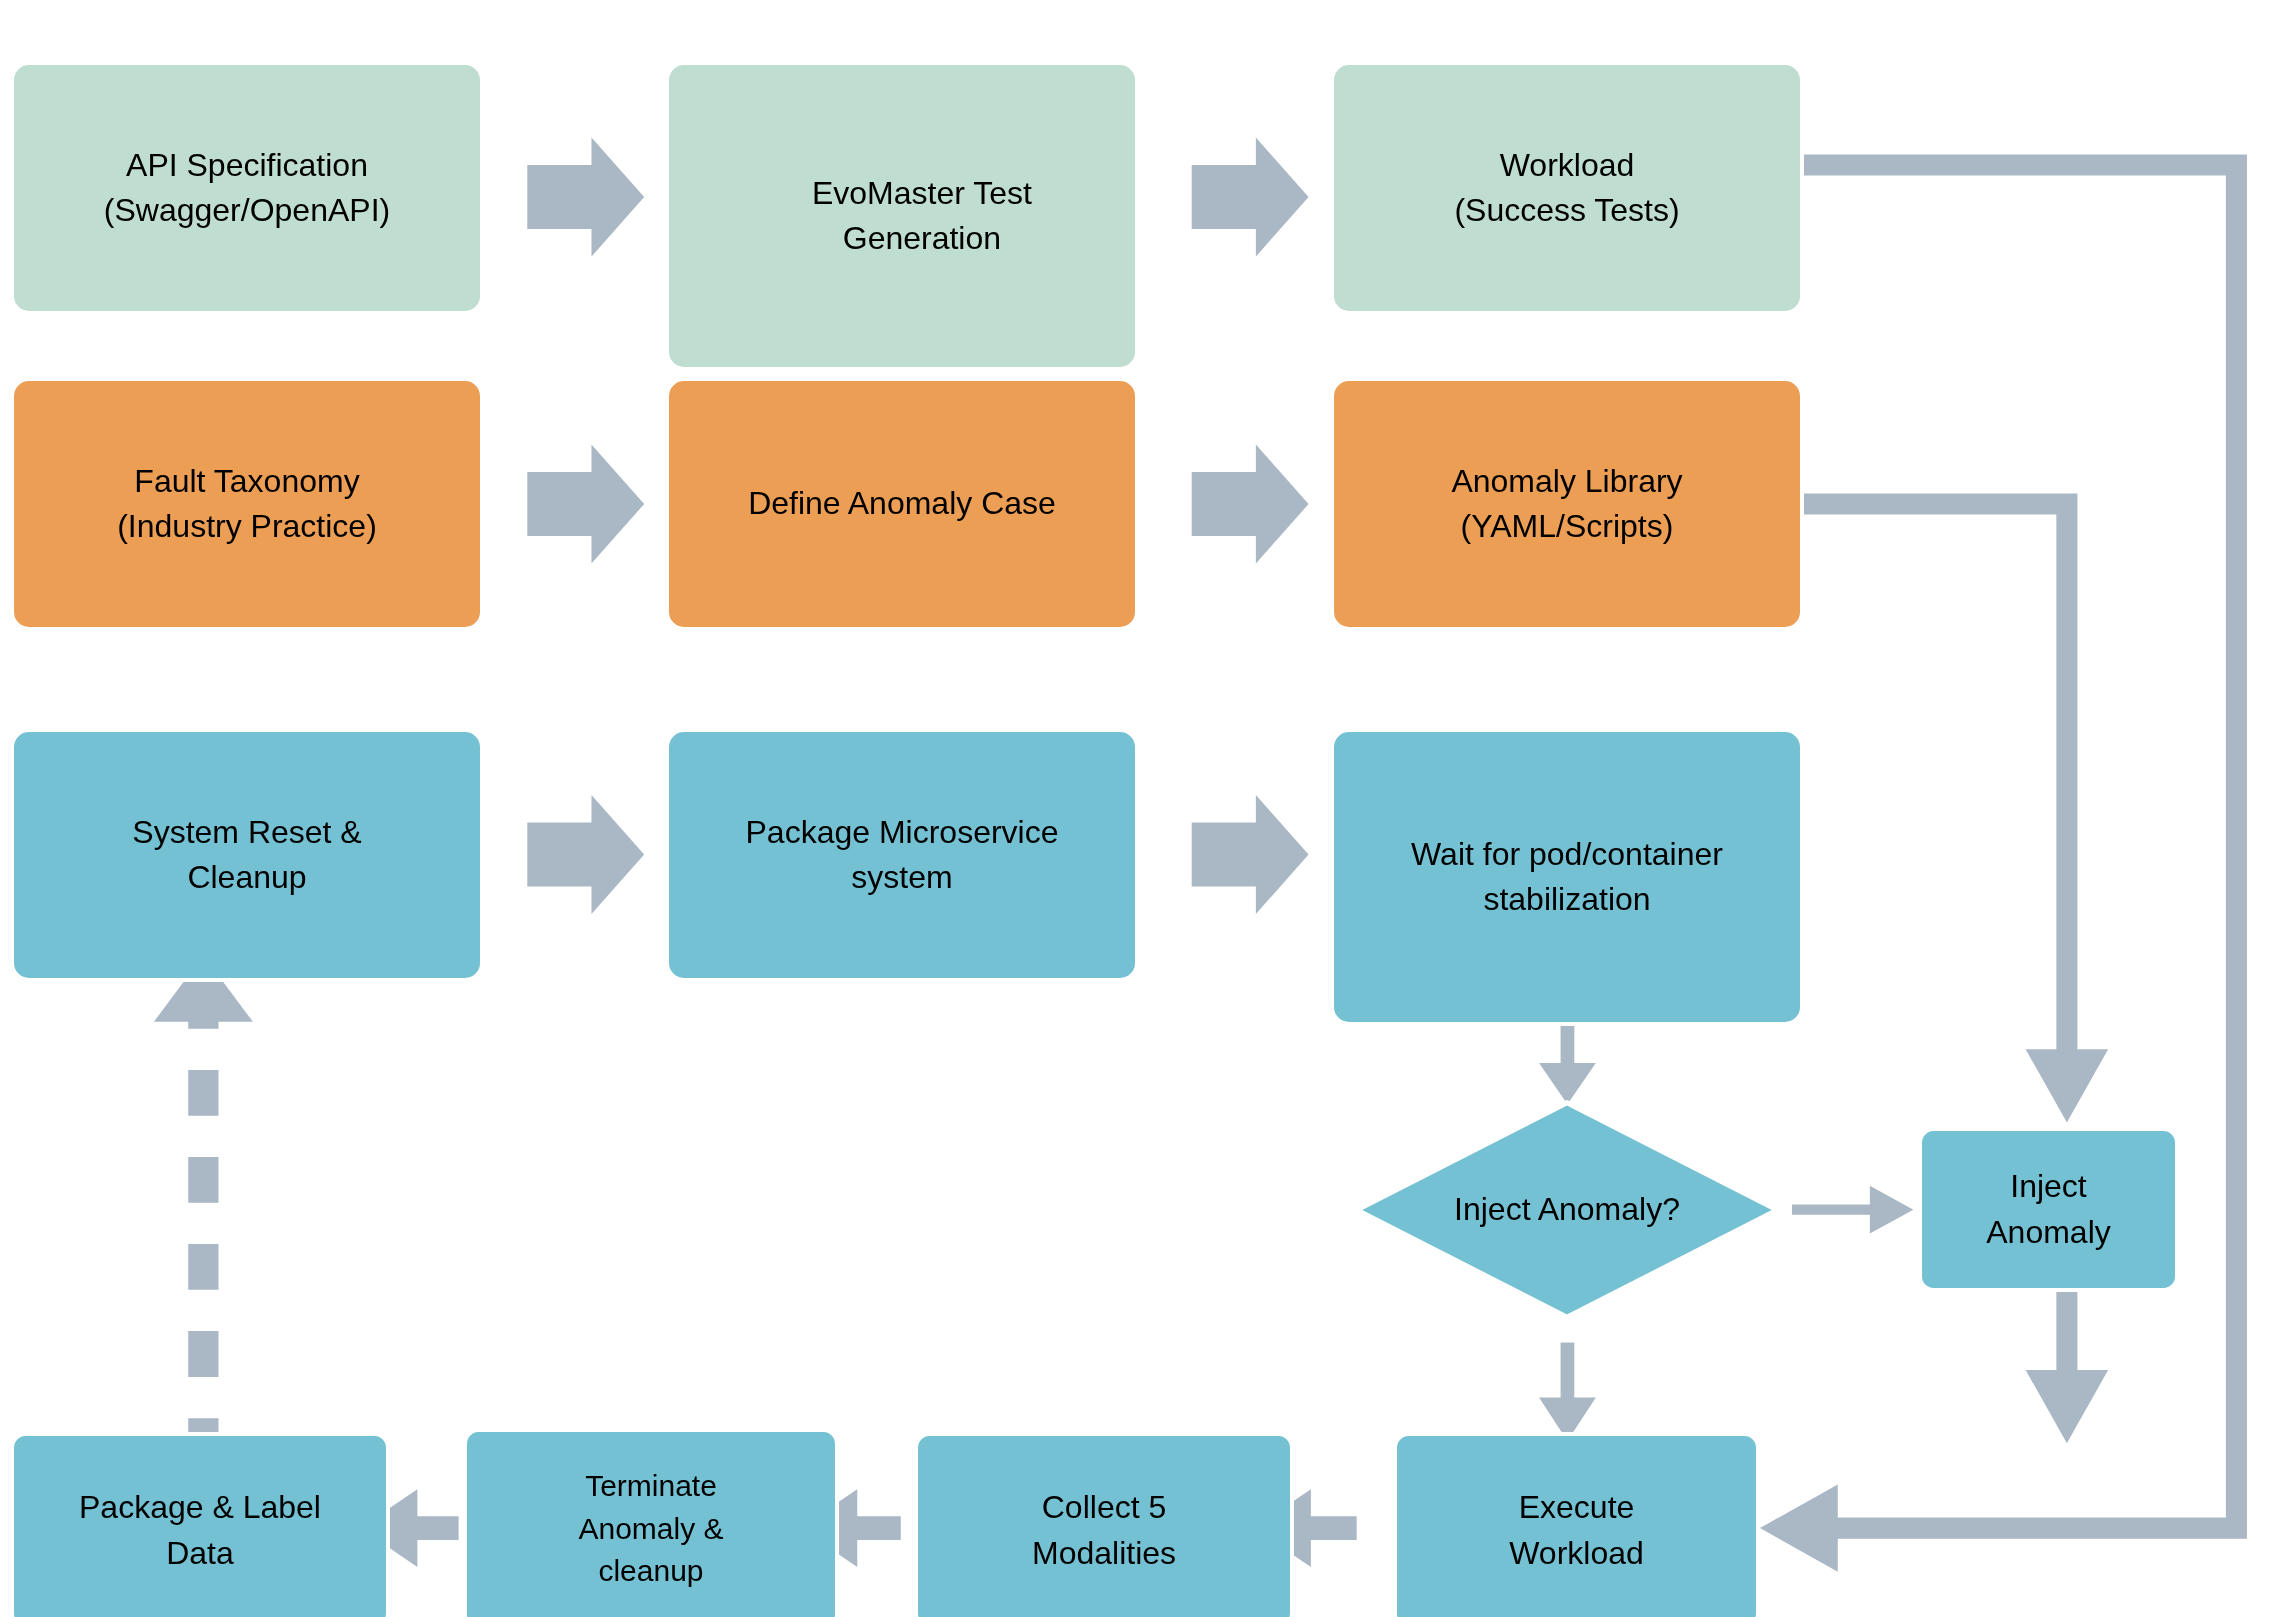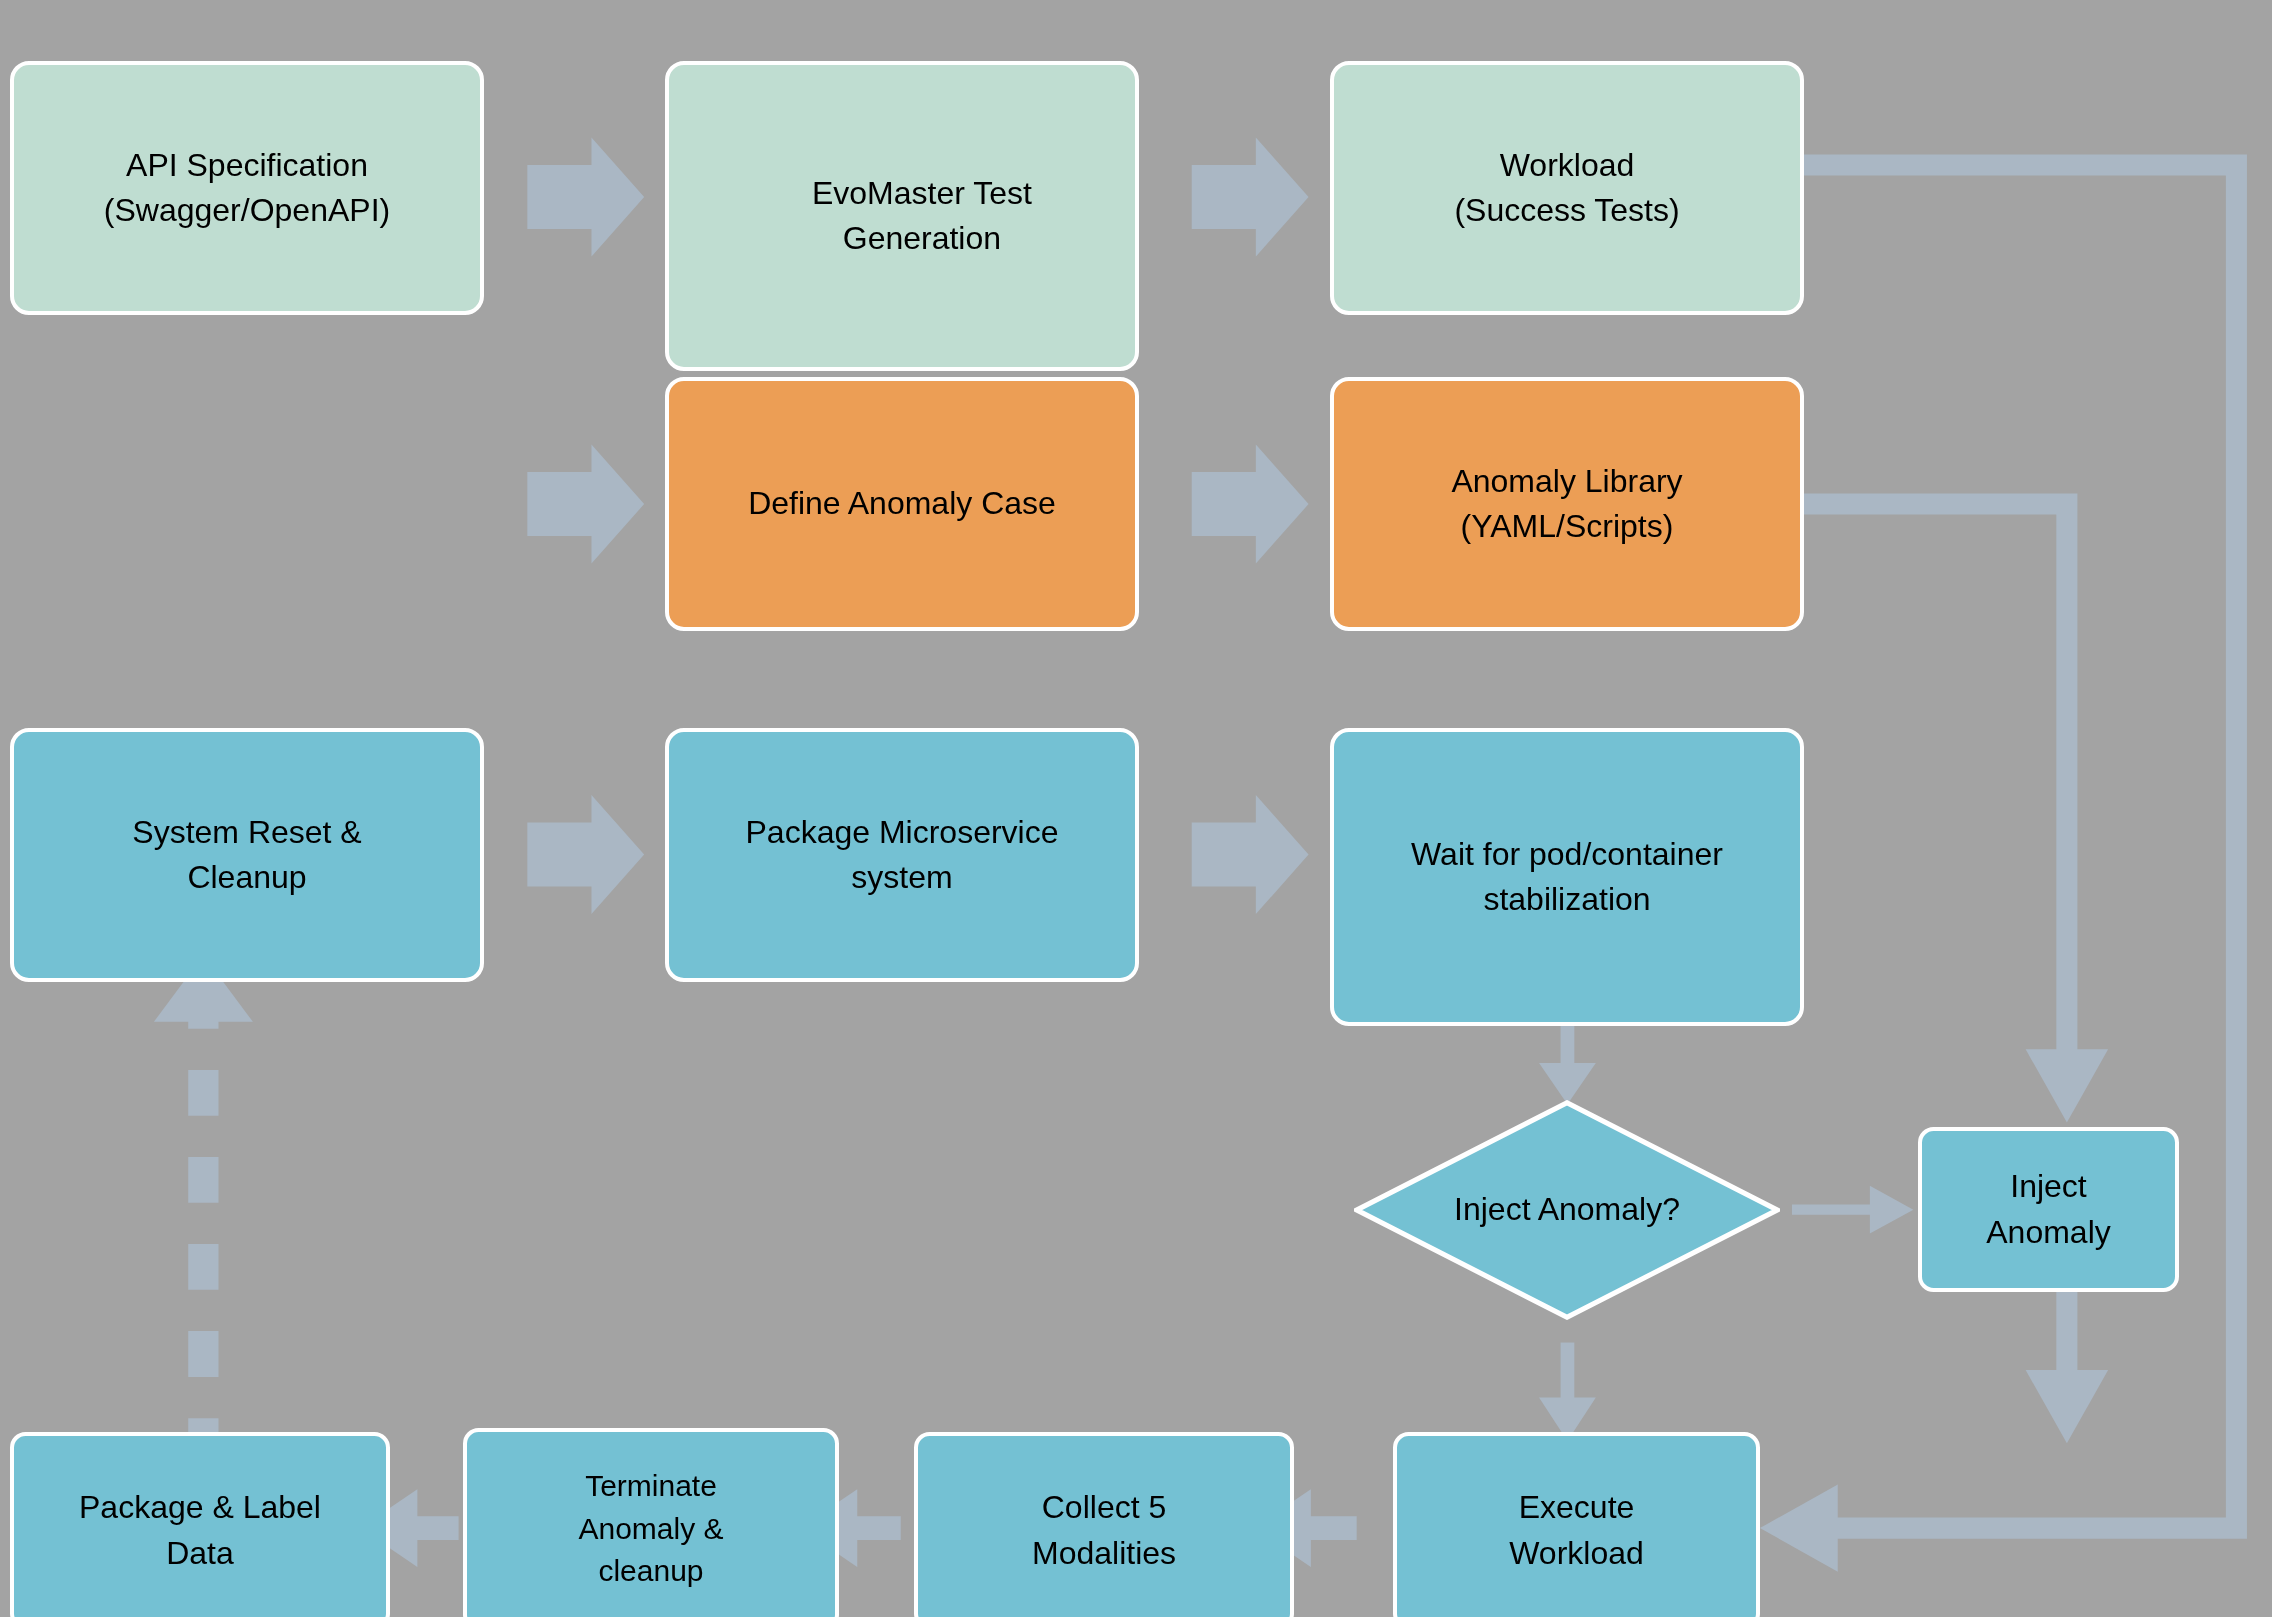--- a/index.html
+++ b/index.html
@@ -4,21 +4,21 @@
 <style>
   html, body {
     margin: 0;
     padding: 0;
     background: #000000;
   }
   #canvas {
     position: relative;
     width: 2273px;
     height: 1617px;
-    background: #a3a3a3;
+    background: #ffffff;
     overflow: hidden;
     font-family: "Liberation Sans", sans-serif;
   }
   .node {
     position: absolute;
     box-sizing: border-box;
     display: flex;
     flex-direction: column;
     align-items: center;
     justify-content: center;
@@ -144,20 +144,24 @@
   <div class="node green" style="left:665px; top:61px; width:474px; height:310px; font-size:32px;padding-left:48px;">
     <span class="ln">EvoMaster Test</span>
     <span class="ln">Generation</span>
   </div>
 
   <div class="node green" style="left:1330px; top:61px; width:474px; height:254px; font-size:32px;">
     <span class="ln">Workload</span>
     <span class="ln">(Success Tests)</span>
   </div>
 
+  <div class="node orange" style="left:10px; top:377px; width:474px; height:254px; font-size:32px;">
+    <span class="ln">Fault Taxonomy</span>
+    <span class="ln">(Industry Practice)</span>
+  </div>
 
   <div class="node orange" style="left:665px; top:377px; width:474px; height:254px; font-size:32px;">
     <span class="ln">Define Anomaly Case</span>
   </div>
 
   <div class="node teal" style="left:10px; top:728px; width:474px; height:254px; font-size:32px;">
     <span class="ln">System Reset &amp;</span>
     <span class="ln">Cleanup</span>
   </div>
 

